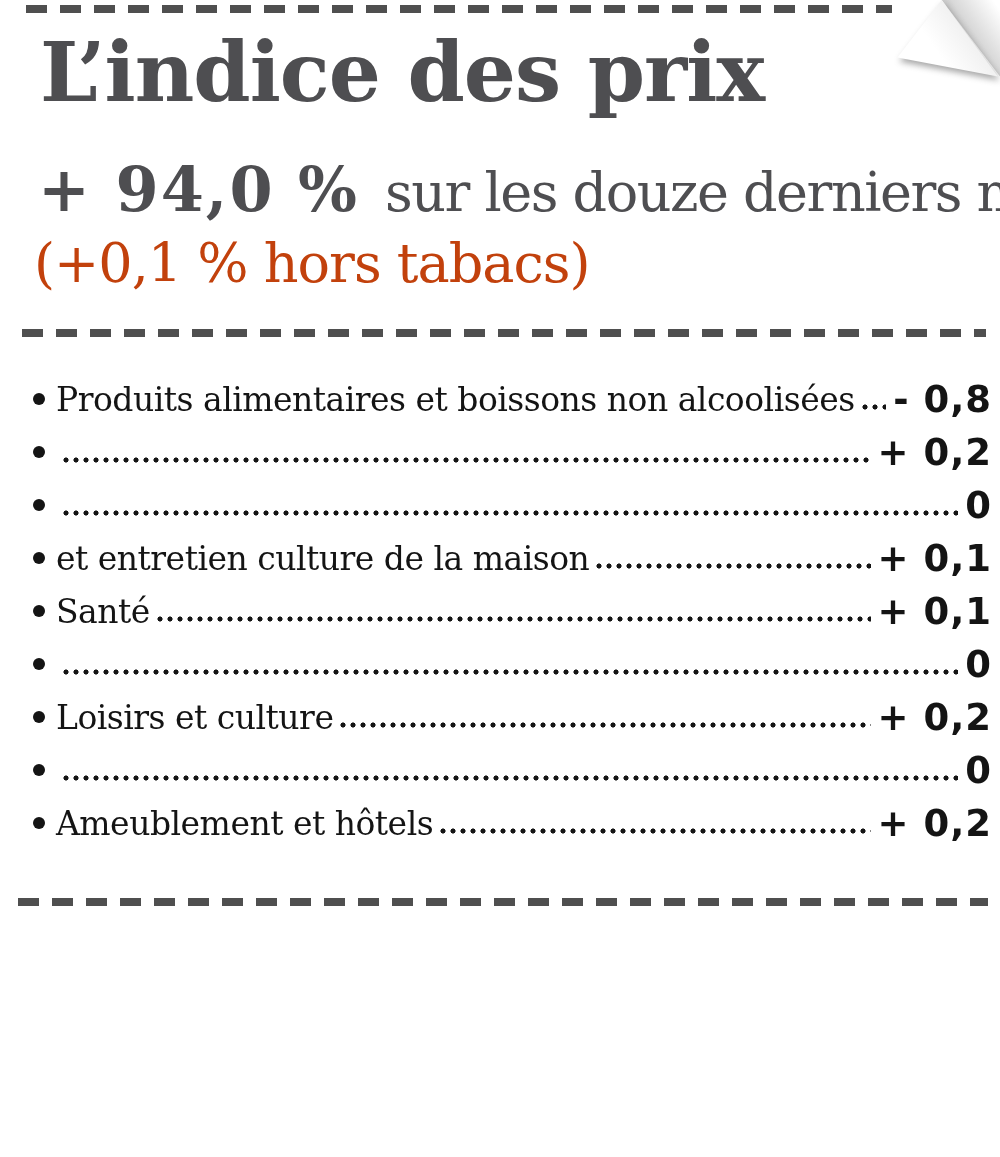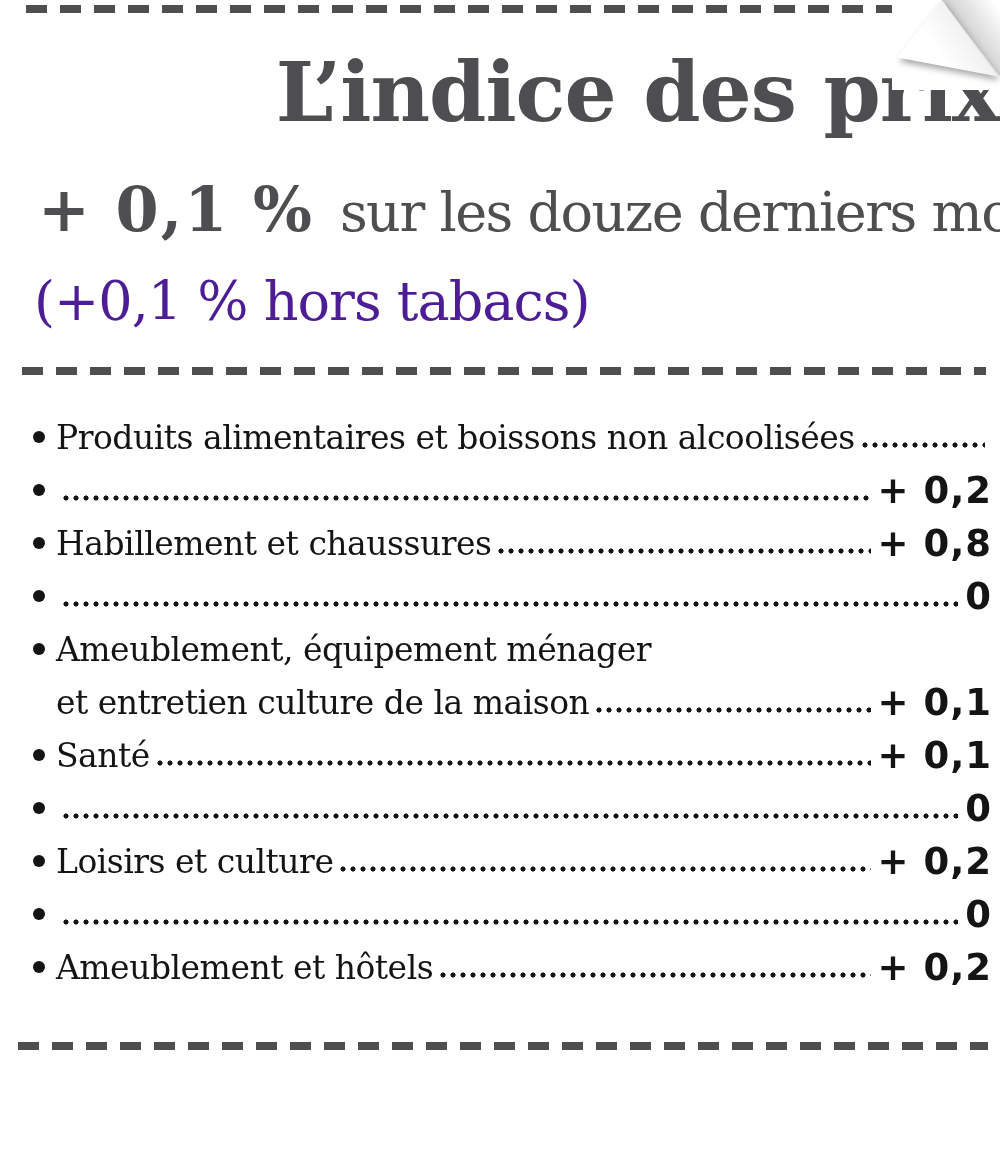--- a/index.html
+++ b/index.html
@@ -15,38 +15,37 @@
   .dashes {
     height:8px;
     background:repeating-linear-gradient(90deg,#4f4f4f 0 21px, transparent 21px 34px);
   }
   .dash-top    { margin:5px 10px 0 26px; }
   .dash-mid    { margin:34px 14px 0 22px; }
   .dash-bottom { margin:48px 12px 0 18px; }
 
   
   .title {
-    margin:32px 0 0 40px;
+    margin:12px 0 0 40px;
     font-size:82px; font-weight:bold; line-height:1.15;
     letter-spacing:-1px;
     color:#4e4e51;
-    text-align:right;
   }
   .headline {
     margin:34px 0 0 38px;
     display:flex; align-items:baseline; gap:26px;
     color:#4e4e51;
     white-space:nowrap;
   }
   .hl-value { font-size:62px; font-weight:bold; letter-spacing:2px; }
   .hl-text  { font-size:54px; letter-spacing:-1.5px; }
   .subheadline {
-    margin:24px 0 0 34px;
+    margin:6px 0 0 34px;
     font-size:54px; letter-spacing:-1px;
-    color:#4c1d95;
+    color:#c2410c;
   }
 
   
   .list { list-style:none; margin:36px 8px 0 28px; padding:0; color:#141414; }
   .row  { display:flex; }
   .bullet {
     flex:0 0 auto;
     width:12px; height:12px; border-radius:50%;
     background:#141414;
     margin:20px 11px 0 5px;
@@ -88,77 +87,64 @@
 </head>
 <body>
 
 <div class="page">
 
   <div class="dashes dash-top"></div>
 
   <h1 class="title">L’indice des prix</h1>
 
   <div class="headline">
-    <span class="hl-value">+ 0,1 %</span>
+    <span class="hl-value">+ 94,0 %</span>
     <span class="hl-text">sur les douze derniers mois</span>
   </div>
 
   <div class="subheadline">(+0,1 % hors tabacs)</div>
 
   <div class="dashes dash-mid"></div>
 
   <ul class="list" id="list">
   <li class="row">
     <span class="bullet"></span>
     <div class="row-body">
       <div class="line">
         <span class="label">Produits alimentaires et boissons non alcoolisées</span>
         <span class="dots"></span>
+        <span class="value">- 0,8</span>
       </div>
     </div>
   </li>
 
   <li class="row">
     <span class="bullet"></span>
     <div class="row-body">
       <div class="line">
         <span class="dots"></span>
         <span class="value">+ 0,2</span>
       </div>
     </div>
   </li>
 
-  <li class="row">
-    <span class="bullet"></span>
-    <div class="row-body">
-      <div class="line">
-        <span class="label">Habillement et chaussures</span>
-        <span class="dots"></span>
-        <span class="value">+ 0,8</span>
-      </div>
-    </div>
-  </li>
 
   <li class="row">
     <span class="bullet"></span>
     <div class="row-body">
       <div class="line">
         <span class="dots"></span>
         <span class="value">0</span>
       </div>
     </div>
   </li>
 
   <li class="row">
     <span class="bullet"></span>
     <div class="row-body">
-      <div class="line">
-        <span class="label">Ameublement, équipement ménager</span>
-
-      </div>
     <div class="line">
             <span class="label">et entretien culture de la maison</span>
             <span class="dots"></span>
             <span class="value">+ 0,1</span>
           </div>
         </div>
   </li>
 
   <li class="row">
     <span class="bullet"></span>

